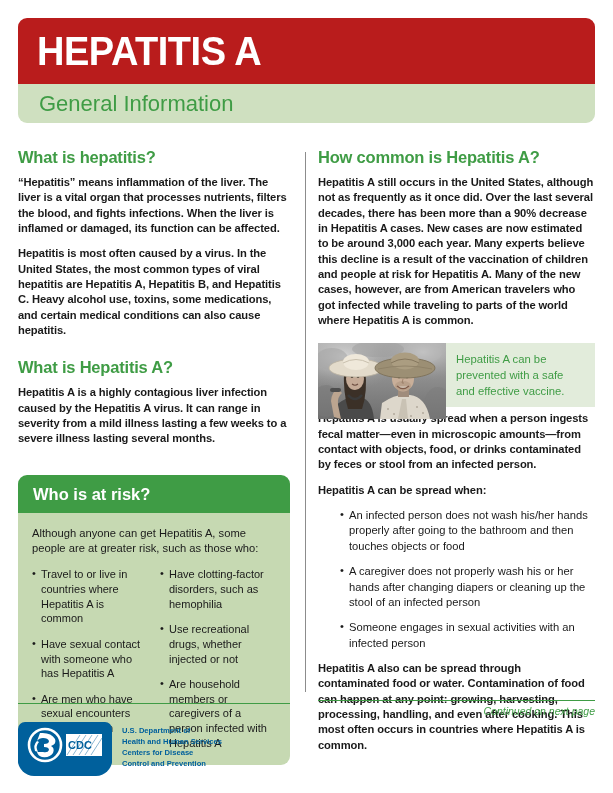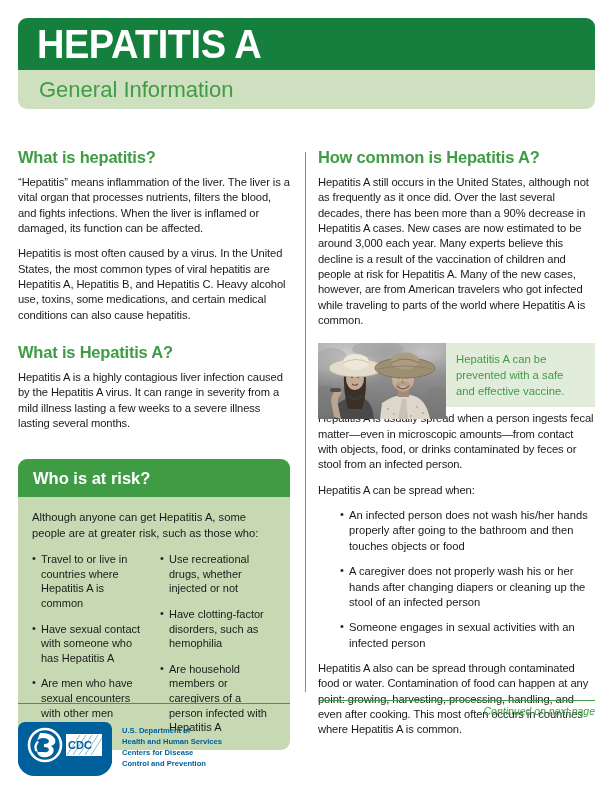--- a/index.html
+++ b/index.html
@@ -17,23 +17,23 @@
   }
 
   
   .header {
     position: absolute;
     left: 18px;
     top: 18px;
     width: 577px;
   }
   .header-title-band {
-    background: #15803d;
+    background: #b91c1c;
     border-radius: 9px 9px 0 0;
-    height: 52px;
+    height: 66px;
     display: flex;
     align-items: center;
   }
   .header-title {
     color: #ffffff;
     font-size: 40px;
     font-weight: bold;
     letter-spacing: -0.5px;
     padding-left: 20px;
     line-height: 1;
@@ -81,20 +81,21 @@
     letter-spacing: -0.2px;
   }
   h2.section-heading.spaced { margin-top: 20px; }
 
   p.body-text {
     font-size: 11.2px;
     line-height: 1.37;
     margin: 0 0 10px 0;
     color: #1a1a1a;
     letter-spacing: -0.1px;
+    font-weight: bold;
   }
   p.body-text:last-child { margin-bottom: 0; }
 
   
   .risk-box {
     margin-top: 28px;
     border-radius: 9px;
     overflow: hidden;
     width: 272px;
   }
@@ -276,22 +277,22 @@
     </div>
     <div class="risk-box-body">
       <p class="risk-intro">Although anyone can get Hepatitis A, some people are at greater risk, such as those who:</p>
       <div class="risk-cols">
         <ul>
           <li>Travel to or live in countries where Hepatitis A is common</li>
           <li>Have sexual contact with someone who has Hepatitis A</li>
           <li>Are men who have sexual encounters with other men</li>
         </ul>
         <ul>
+          <li>Have clotting-factor disorders, such as hemophilia</li>
           <li>Use recreational drugs, whether injected or not</li>
-          <li>Have clotting-factor disorders, such as hemophilia</li>
           <li>Are household members or caregivers of a person infected with Hepatitis A</li>
         </ul>
       </div>
     </div>
   </div>
 </div>
 
 <div class="col col-right">
 
   <h2 class="section-heading">How common is Hepatitis A?</h2>

